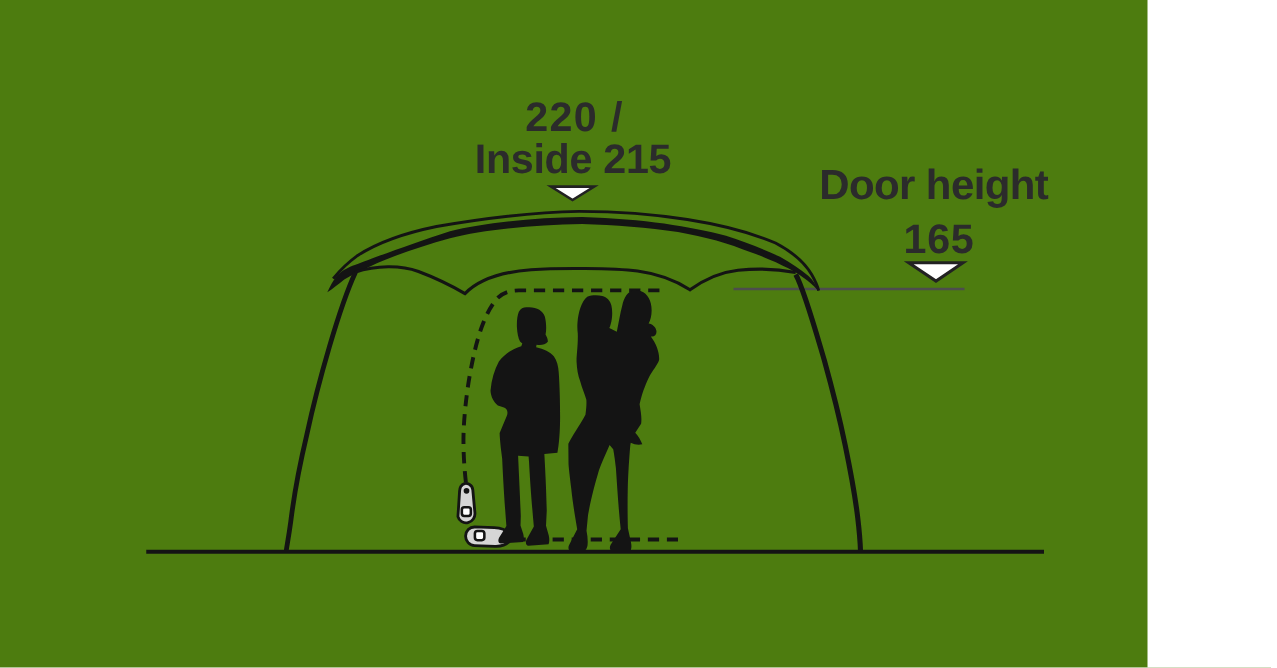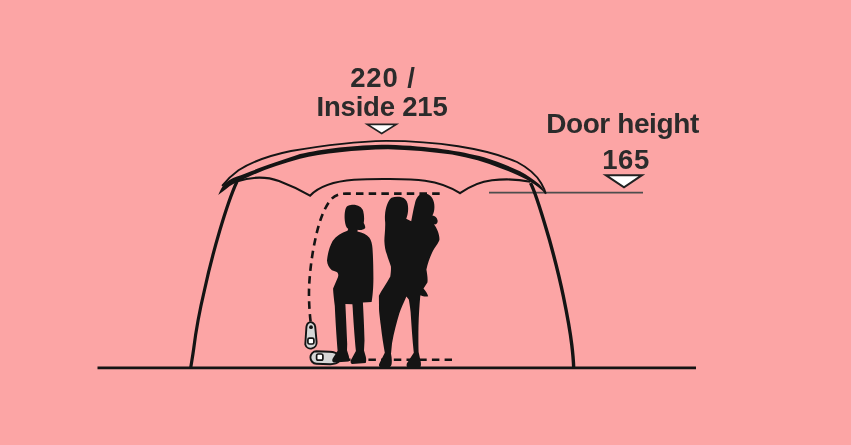--- a/index.html
+++ b/index.html
@@ -1,16 +1,16 @@
 <!DOCTYPE html>
 <html><head>
 <meta charset="utf-8">
 <style>
   html,body{margin:0;padding:0;background:#ffffff;}
-  .wrap{width:851px;height:445px;position:relative;background:#fca5a5;overflow:hidden;}
+  .wrap{width:765px;height:445px;position:relative;background:#4d7c0f;overflow:hidden;}
   text{font-family:"Liberation Sans", sans-serif;font-weight:bold;fill:#2b2b2b;}
 </style>
 </head>
 <body>
 <div class="wrap">
 <svg width="851" height="445" viewBox="0 0 851 445">
 
   <text x="383" y="87" font-size="27.5" text-anchor="middle" letter-spacing="0.9">220 /</text>
 
   <text x="382" y="115.5" font-size="27.5" text-anchor="middle" letter-spacing="-0.2">Inside 215</text>

